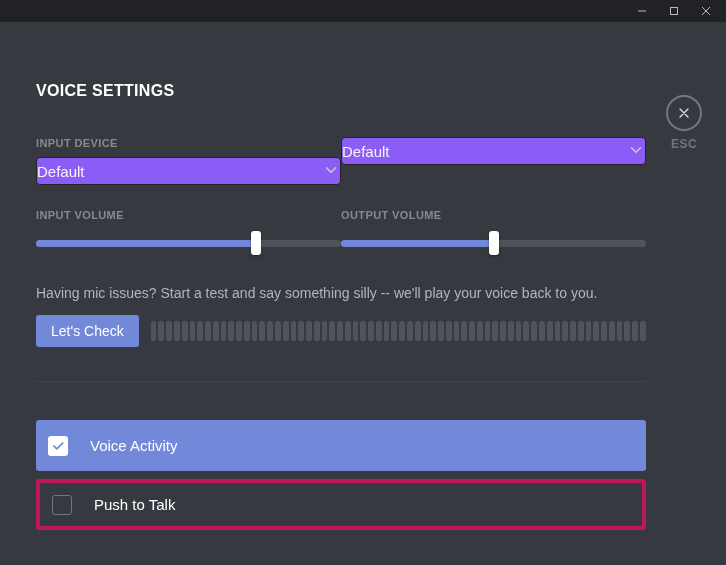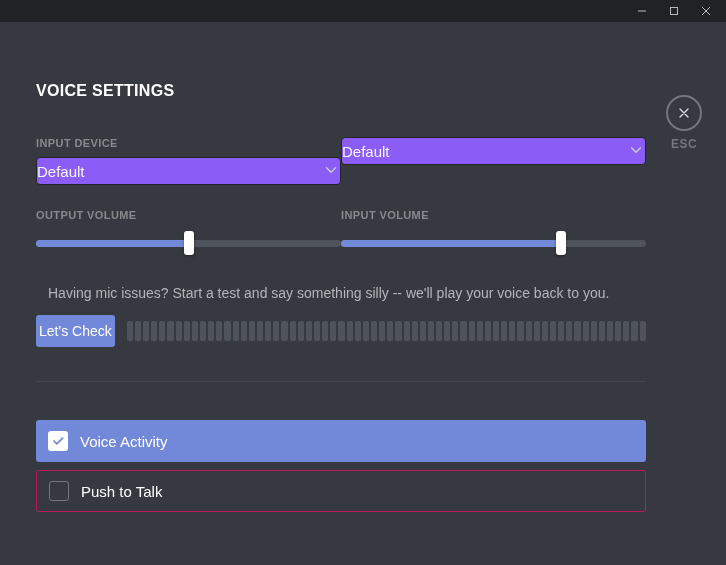--- a/index.html
+++ b/index.html
@@ -111,67 +111,67 @@
     height: 24px;
     background: #ffffff;
     border-radius: 3px;
     top: 0;
     transform: translateX(-50%);
     box-shadow: 0 1px 3px rgba(0,0,0,0.4);
   }
   .mic-desc {
     color: #b2b5b9;
     font-size: 14px;
-    margin: 6px 0 14px 12px;
+    margin: 6px 0 14px 0;
   }
   .mic-row { display: flex; align-items: center; gap: 12px; }
   .btn {
     background: #7289da;
     color: #fff;
     font-size: 14px;
     font-weight: 500;
     border: none;
     border-radius: 3px;
     height: 32px;
-    padding: 0 3px;
+    padding: 0 15px;
     cursor: pointer;
   }
   .meter {
     flex: 1;
     height: 20px;
     display: flex;
     gap: 2px;
   }
   .meter .bar {
     flex: 1;
     background: #4f545c;
     border-radius: 2px;
   }
   .divider {
     height: 1px;
     background: #42454b;
     margin: 34px 0 28px 0;
   }
   .radio-opt {
-    height: 42px;
+    height: 51px;
     border-radius: 3px;
     display: flex;
     align-items: center;
     padding: 0 12px;
-    gap: 12px;
+    gap: 22px;
     cursor: pointer;
     margin-bottom: 8px;
   }
   .radio-opt.active {
     background: #7289da;
     color: #ffffff;
   }
   .radio-opt.inactive {
     background: transparent;
-    border: 1px solid #be185d;
+    border: 4px solid #be185d;
     color: #ffffff;
   }
   .radio-box {
     width: 20px; height: 20px;
     border-radius: 3px;
     display: flex; align-items: center; justify-content: center;
   }
   .radio-opt.active .radio-box {
     background: #ffffff;
     color: #7289da;
@@ -242,37 +242,37 @@
               </svg>
           </span>
         </div>
       </div>
     </div>
 
     <div class="spacer-v"></div>
 
     <div class="row">
       <div class="col">
+        <div class="section-label">INPUT VOLUME</div>
+        <div class="slider">
+          <div class="track">
+              <div class="fill" id="ivfill" style="width: 72%;"></div>
+            </div>
+          <div class="thumb" id="ivthumb" style="left: 72%;"></div>
+        </div>
+      </div>
+      <div class="col">
         <div class="section-label">OUTPUT VOLUME</div>
         <div class="slider">
           <div class="track">
               <div class="fill" id="ovfill" style="width: 50%;"></div>
             </div>
           <div class="thumb" id="ovthumb" style="left: 50%;"></div>
         </div>
       </div>
-      <div class="col">
-        <div class="section-label">INPUT VOLUME</div>
-        <div class="slider">
-          <div class="track">
-              <div class="fill" id="ivfill" style="width: 72%;"></div>
-            </div>
-          <div class="thumb" id="ivthumb" style="left: 72%;"></div>
-        </div>
-      </div>
     </div>
 
     <div class="spacer-v"></div>
 
     <div class="mic-desc">Having mic issues? Start a test and say something silly -- we'll play your voice back to you.</div>
     <div class="mic-row">
       <button class="btn">Let's Check</button>
       <div class="meter" id="micmeter">
           <div class="bar"></div>
           <div class="bar"></div>

